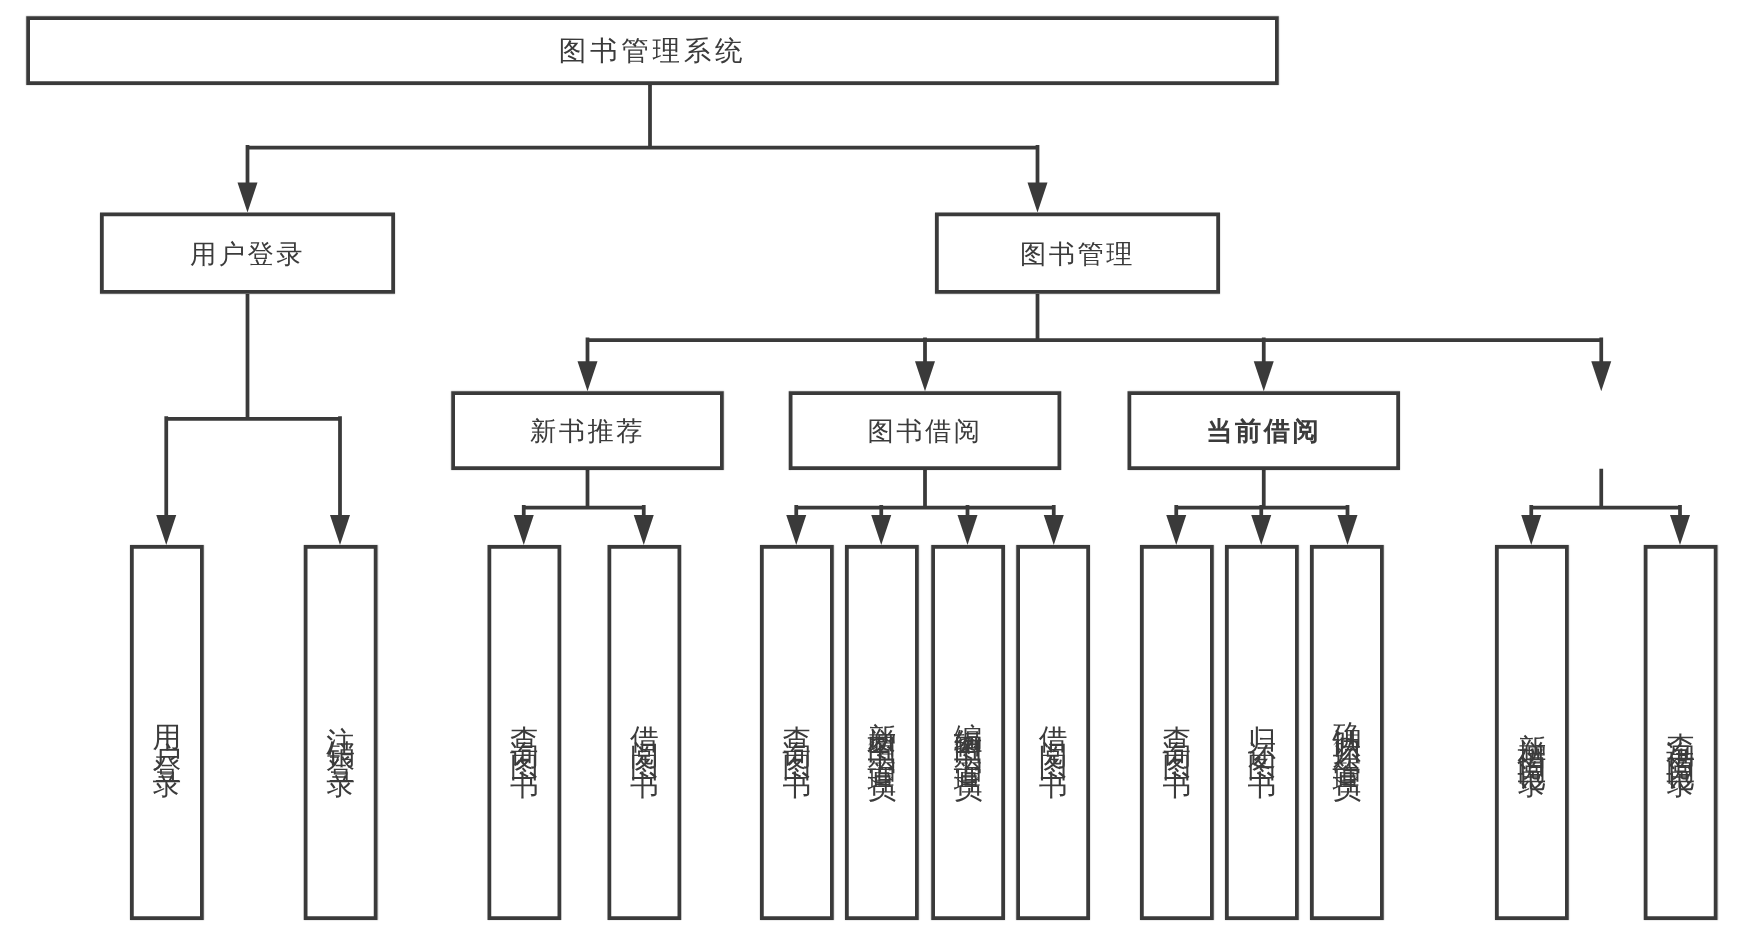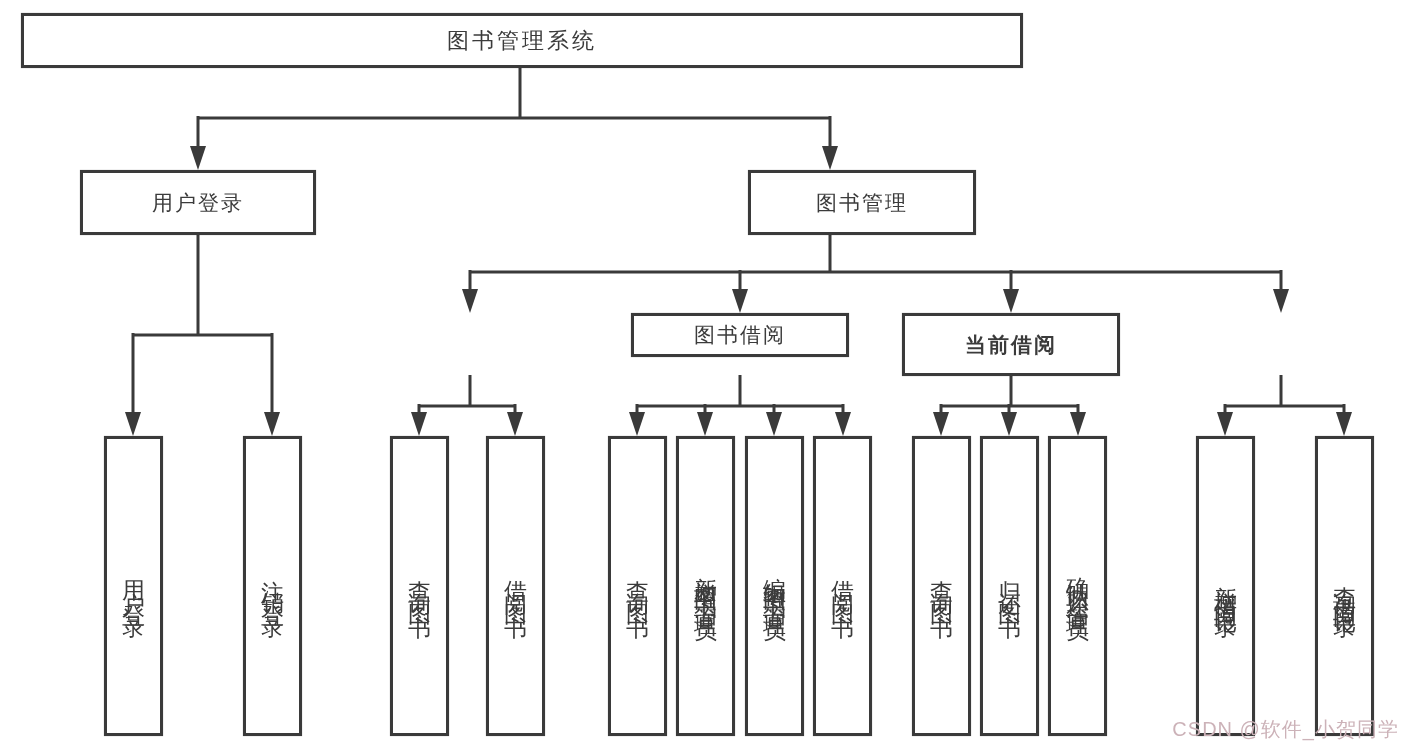--- a/index.html
+++ b/index.html
@@ -97,21 +97,24 @@
     <span class="hlabel">图书管理系统</span>
   </div>
 
   <div class="node" style="left:80px;top:170px;width:236px;height:65px;">
     <span class="hlabel">用户登录</span>
   </div>
   <div class="node" style="left:712px;top:170px;width:228px;height:65px;margin-left:36px;">
     <span class="hlabel">图书管理</span>
   </div>
 
-  <div class="node" style="left:631px;top:313px;width:218px;height:44px;">
+  <div class="node" style="left:361px;top:313px;width:218px;height:63px;">
+    <span class="hlabel">新书推荐</span>
+  </div>
+  <div class="node" style="left:631px;top:313px;width:218px;height:63px;">
     <span class="hlabel">图书借阅</span>
   </div>
   <div class="node" style="left:902px;top:313px;width:218px;height:63px;font-weight:bold;">
     <span class="hlabel">当前借阅</span>
   </div>
 
   <div class="node vbox" style="left:104px;top:436px;width:59px;height:300px;">
     <span class="vtext">用户登录</span>
   </div>
   <div class="node vbox" style="left:243px;top:436px;width:59px;height:300px;">
@@ -148,15 +151,14 @@
     <span class="vtext">确认归还（管理员）</span>
   </div>
 
   <div class="node vbox long" style="left:1196px;top:436px;width:59px;height:300px;">
     <span class="vtext">新增借阅记录</span>
   </div>
   <div class="node vbox long" style="left:1315px;top:436px;width:59px;height:300px;">
     <span class="vtext">查询借阅记录</span>
   </div>
 
-  <div id="watermark">CSDN @软件_小贺同学</div>
 
 </div>
 
 </body></html>

